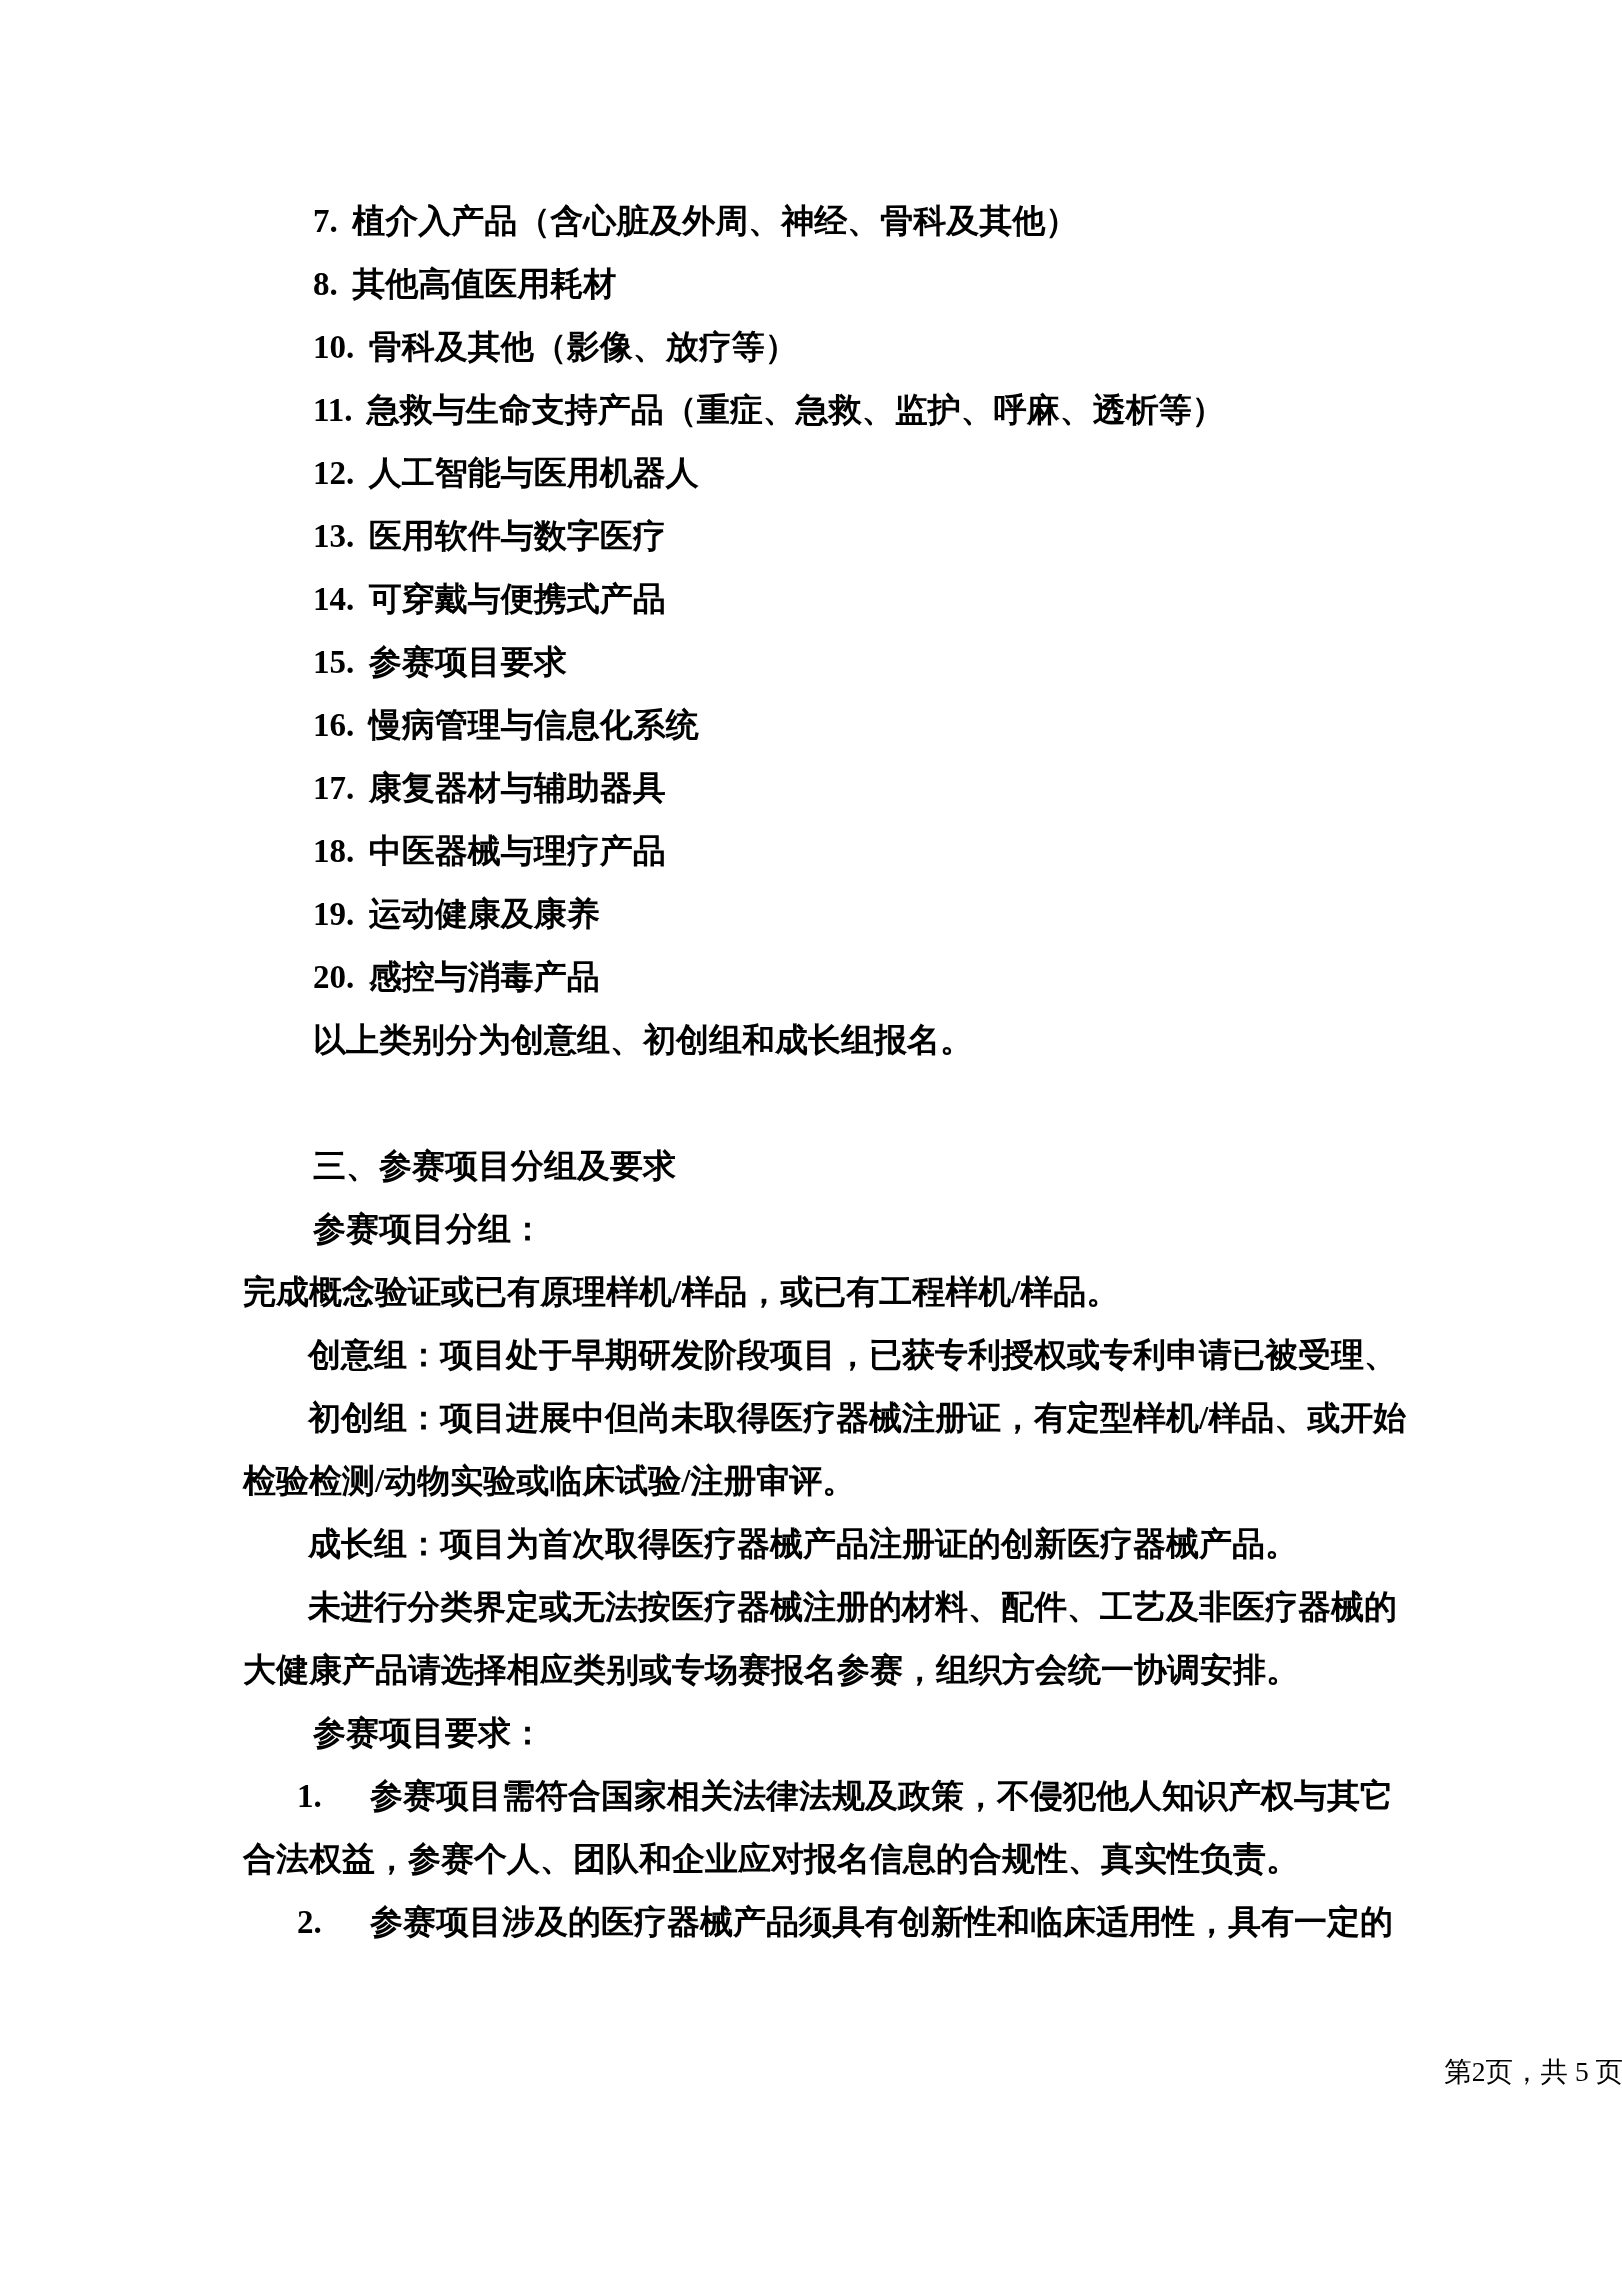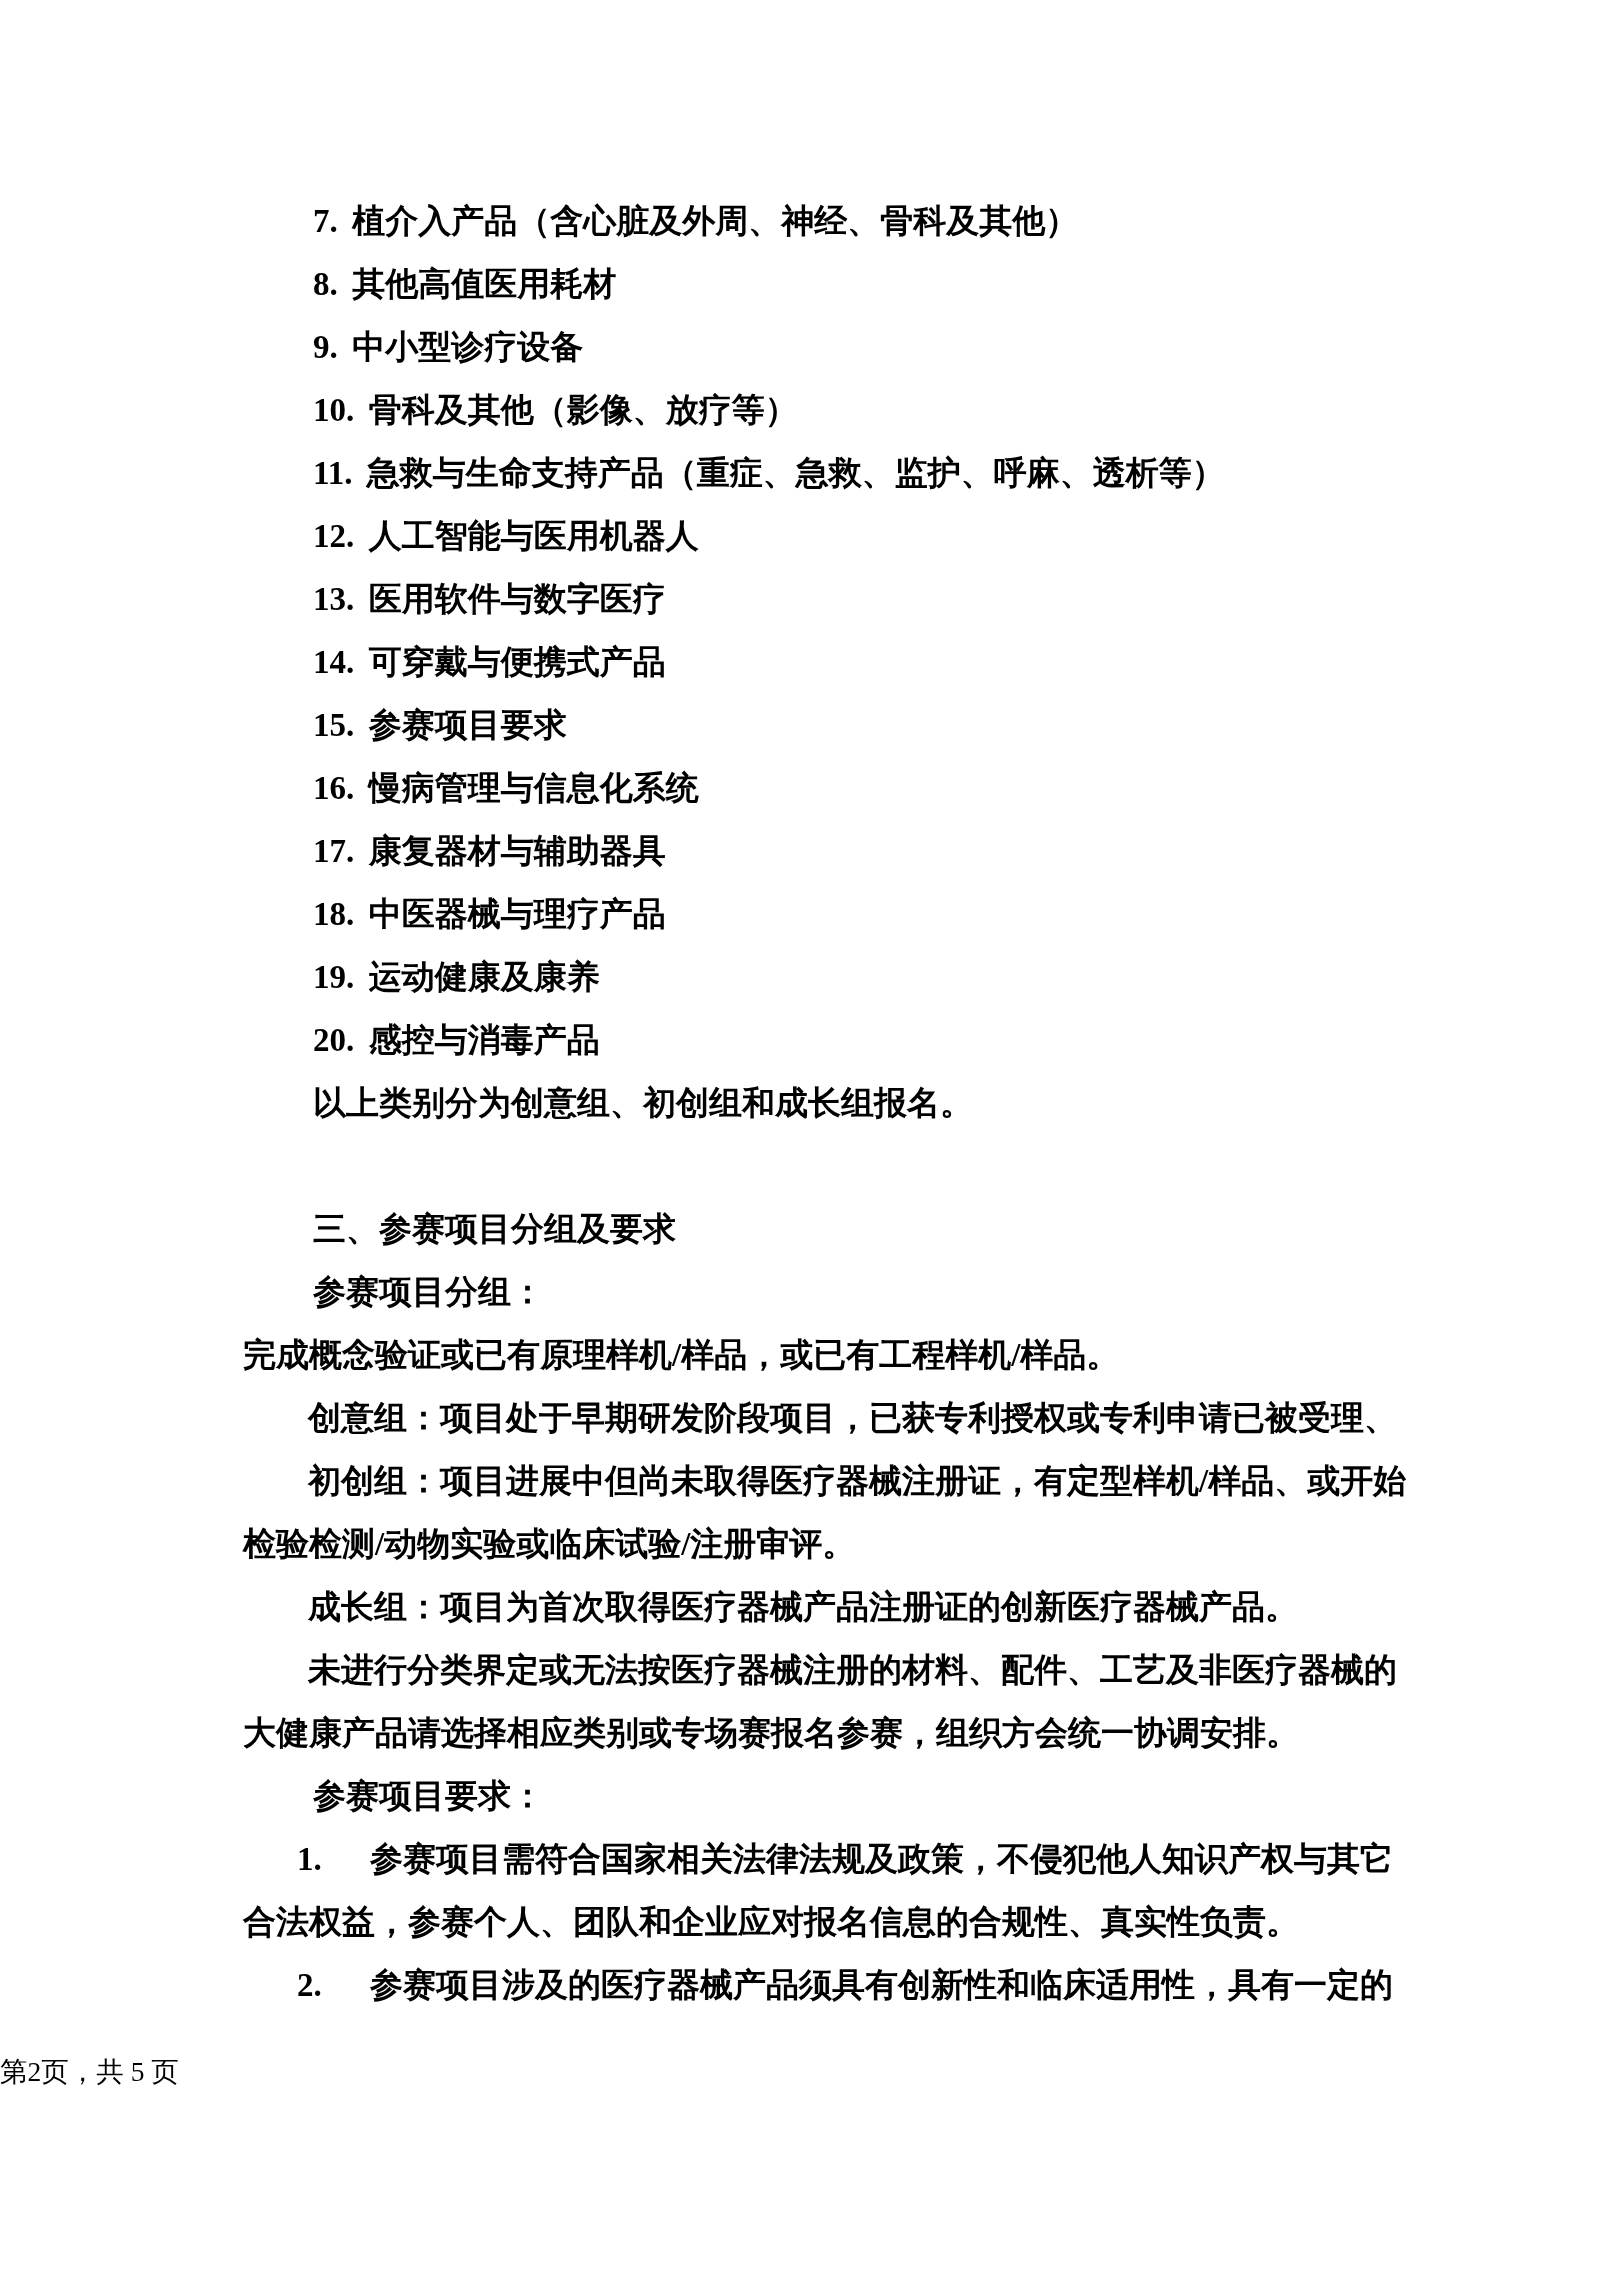--- a/index.html
+++ b/index.html
@@ -45,34 +45,33 @@
   .req .num {
     display: inline-block;
     min-width: 31px;
     margin-right: 42px;
   }
   .footer {
     position: absolute;
     left: 0;
     right: 0;
     top: 2053px;
-    text-align: left;
+    text-align: right;
     font-size: 27.5px;
     line-height: 37px;
     white-space: nowrap;
   }
 </style>
 </head>
 <body>
 
 <div class="content">
 
   <div class="line li"><span class="num">7.</span><span>植介入产品（含心脏及外周、神经、骨科及其他）</span></div>
   <div class="line li"><span class="num">8.</span><span>其他高值医用耗材</span></div>
-  <div class="line li"><span class="num">9.</span><span>中小型诊疗设备</span></div>
   <div class="line li"><span class="num">10.</span><span>骨科及其他（影像、放疗等）</span></div>
   <div class="line li"><span class="num">11.</span><span>急救与生命支持产品（重症、急救、监护、呼麻、透析等）</span></div>
   <div class="line li"><span class="num">12.</span><span>人工智能与医用机器人</span></div>
   <div class="line li"><span class="num">13.</span><span>医用软件与数字医疗</span></div>
   <div class="line li"><span class="num">14.</span><span>可穿戴与便携式产品</span></div>
   <div class="line li"><span class="num">15.</span><span>参赛项目要求</span></div>
   <div class="line li"><span class="num">16.</span><span>慢病管理与信息化系统</span></div>
   <div class="line li"><span class="num">17.</span><span>康复器材与辅助器具</span></div>
   <div class="line li"><span class="num">18.</span><span>中医器械与理疗产品</span></div>
   <div class="line li"><span class="num">19.</span><span>运动健康及康养</span></div>

